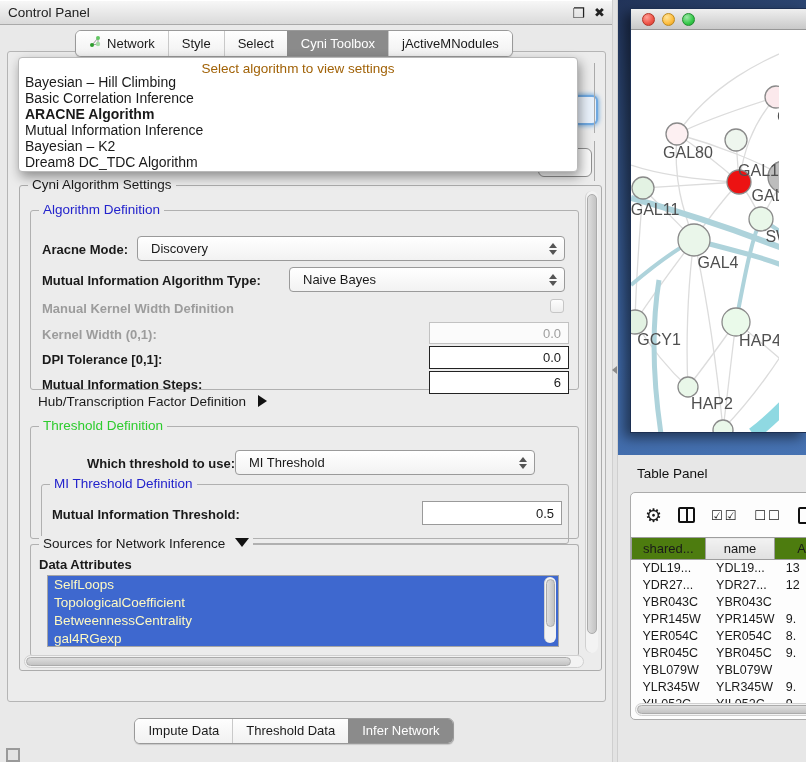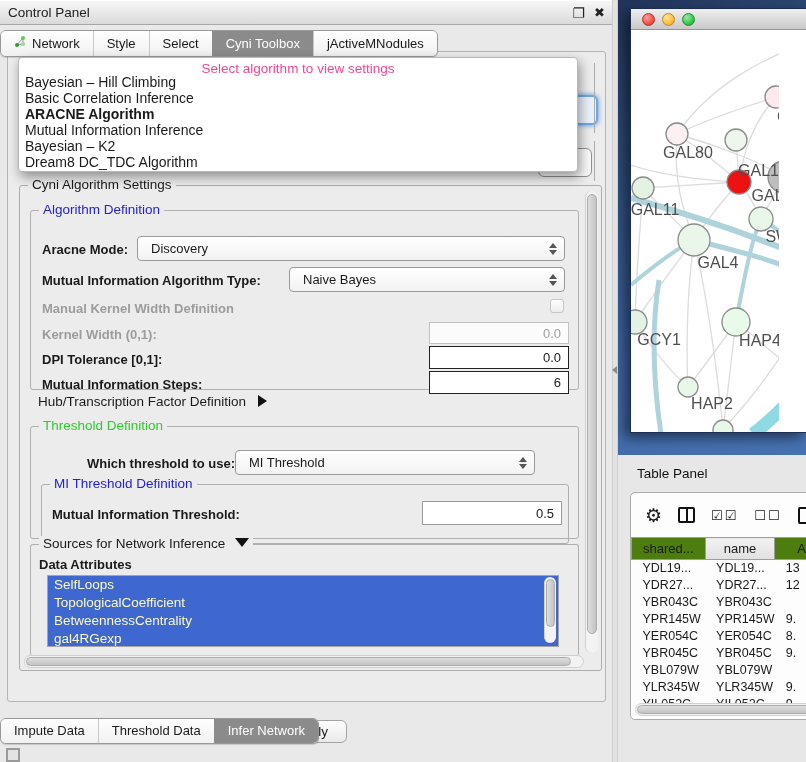--- a/index.html
+++ b/index.html
@@ -13,21 +13,21 @@
     background:linear-gradient(#f7f7f7,#dadada); border-top:1px solid #ffffff;
     border-bottom:1px solid #a9a9a9; display:flex; align-items:center; padding:0 8px; }
   #cp-titlebar .title { font-size:13.5px; color:#222; flex:1; }
   .winbtn { font-family:"DejaVu Sans",sans-serif; font-size:13px; color:#222; margin-left:9px; cursor:default; font-weight:bold; }
   .winbtn.float { font-weight:normal; font-size:14px; }
 
   #cp-content { position:absolute; left:7px; top:51px; width:599px; height:651px;
     background:#ececec; border:1px solid #b5b5b5; border-radius:3px; }
 
   
-  .tabbar { position:absolute; width:588px; display:flex; justify-content:flex-start; z-index:6; }
+  .tabbar { position:absolute; width:588px; display:flex; justify-content:center; z-index:6; }
   #top-tabs { top:30px; }
   #bottom-tabs { top:701px; }
   .tabgroup { display:flex; border:1px solid #999; border-radius:6px; overflow:hidden;
     background:#fbfbfb; box-shadow:0 1px 1px rgba(0,0,0,.15); }
   .tab { padding:4px 13px 5px 13px; font-size:13px; background:linear-gradient(#fefefe,#f1f1f1);
     border-left:1px solid #c9c9c9; display:flex; align-items:center; gap:5px; white-space:nowrap; }
   .tab:first-child { border-left:none; }
   .tab.selected { background:#8b8b8b; color:#fff; border-left-color:#8b8b8b; }
 
   
@@ -79,21 +79,21 @@
     background:linear-gradient(#fefefe,#e9e9e9); border:1px solid #a3a3a3; border-radius:6px;
     font-size:13.5px; display:flex; align-items:center; justify-content:center; }
 
   #grip { position:absolute; left:6px; top:748px; width:14px; height:14px;
     border:2px solid #9a9a9a; background:#e3e3e3; }
 
   
   #algo-dropdown { position:absolute; left:18px; top:57px; width:560px; height:115px;
     background:#fff; border:1px solid #b9b9b9; border-radius:4px; z-index:10;
     box-shadow:2px 5px 12px rgba(0,0,0,.4); }
-  #dd-prompt { text-align:center; color:#ec4899; font-size:13.5px; padding-top:3px; height:16px; }
+  #dd-prompt { text-align:center; color:#a16207; font-size:13.5px; padding-top:3px; height:16px; }
   .dd-item { height:16px; line-height:16px; padding-left:6px; font-size:14px; white-space:nowrap; }
   .dd-item.current { font-weight:bold; }
   #combo-top-strip { position:absolute; left:193px; top:50px; width:228px; height:9px;
     background:#fff; border:1px solid #999; border-bottom:none; border-radius:4px 4px 0 0; z-index:5; }
   #focus-stepper { position:absolute; left:573px; top:95px; width:25px; height:30px;
     border:2px solid #6fa8e0; border-radius:6px; background:#e8f0fa;
     box-shadow:0 0 4px 1px #7aaede; z-index:3; }
   .remnant-line { position:absolute; background:#aaa; z-index:3; }
   #remnant-combo { position:absolute; left:538px; top:148px; width:54px; height:29px;
     border:1px solid #8f8f8f; border-radius:6px; background:#f8f8f8; z-index:3; }

